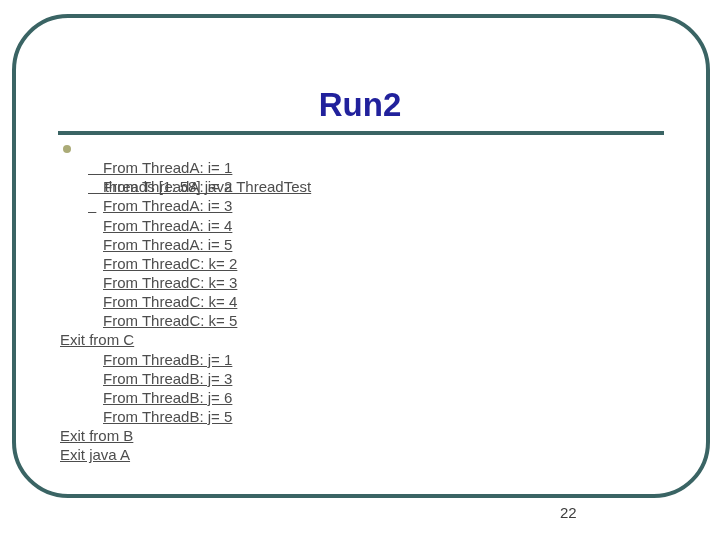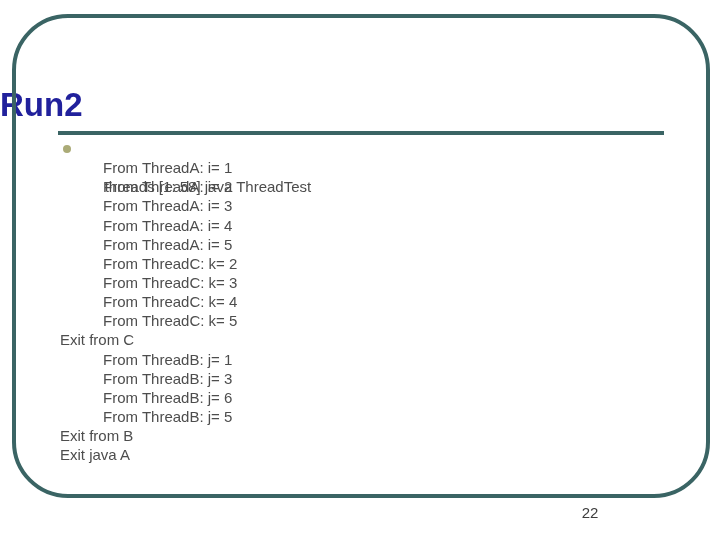--- a/index.html
+++ b/index.html
@@ -25,20 +25,21 @@
     border-radius: 56px;
     z-index: 10;
     pointer-events: none;
     background: transparent;
   }
   .slide-title {
     position: absolute;
     left: 0;
     top: 86px;
     width: 720px;
+    text-align: center;
     font-size: 33px;
     font-weight: bold;
     color: var(--title-color, #21219C);
     letter-spacing: 0px;
     z-index: 2;
   }
   .title-rule {
     position: absolute;
     left: 58px;
     top: 131px;
@@ -53,20 +54,21 @@
     top: 139px;
     width: 620px;
     z-index: 2;
     color: var(--body-color, #4D4D4D);
     font-size: 15px;
   }
   .out-line {
     height: 19.15px;
     line-height: 19.15px;
     white-space: pre;
+    text-decoration: underline;
   }
   .bullet-row {
     position: relative;
     padding-left: 30px;
   }
   .bullet-dot {
     position: absolute;
     left: 5px;
     top: 5.5px;
     width: 8px;
@@ -78,21 +80,21 @@
     padding-left: 45px;
   }
   .flush {
     padding-left: 2px;
   }
   .page-number {
     position: absolute;
     left: 560px;
     top: 504px;
     width: 60px;
-    text-align: center;
+    text-align: left;
     font-size: 15px;
     color: var(--page-color, #3D3D3D);
     z-index: 2;
   }
 </style>
 </head>
 <body>
 
 <div class="slide-title">Run2</div>
 

